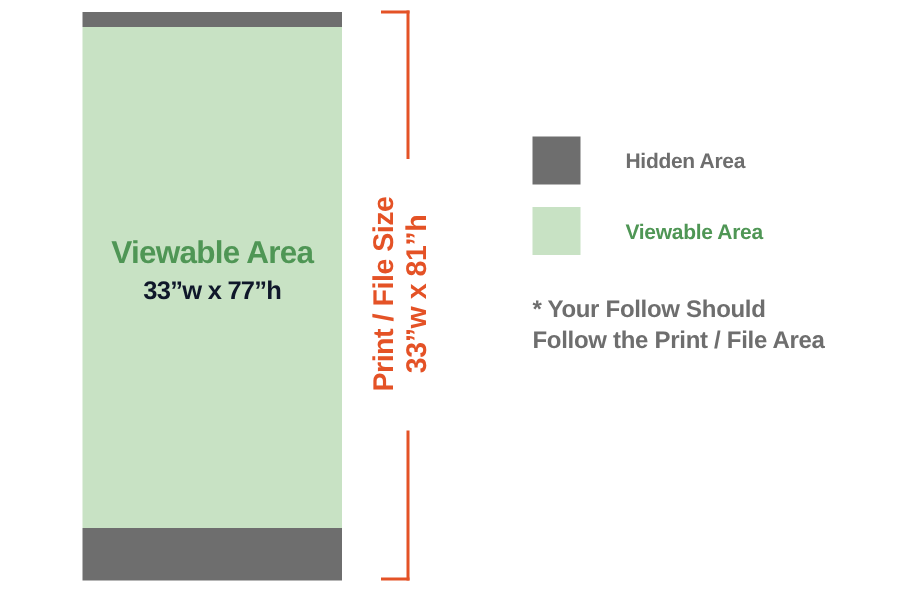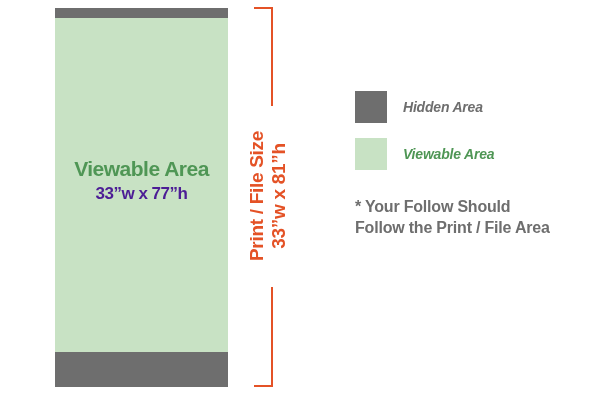--- a/index.html
+++ b/index.html
@@ -26,21 +26,21 @@
     display: flex; flex-direction: column;
     align-items: center; justify-content: center;
     padding-bottom: 10px;
     text-align: center;
   }
   .v-title {
     color: #4f9655; font-size: 21px; font-weight: bold;
     letter-spacing: -0.5px; line-height: 22px;
   }
   .v-size {
-    color: #4c1d95; font-size: 17px; font-weight: bold;
+    color: #0f172a; font-size: 17px; font-weight: bold;
     letter-spacing: -0.5px; margin-top: 5px; line-height: 18px;
   }
 
   
   .br { position: absolute; background: #e45226; }
   .br-top-tick    { left: 254px; top: 7px;   width: 19px; height: 2px; }
   .br-top-line    { left: 271px; top: 7px;   width: 2px;  height: 99px; }
   .br-bottom-line { left: 271px; top: 287px; width: 2px;  height: 100px; }
   .br-bottom-tick { left: 254px; top: 385px; width: 19px; height: 2px; }
 
@@ -55,21 +55,21 @@
     white-space: nowrap;
   }
 
   
   .legend-row { position: absolute; left: 355px; display: flex; align-items: center; }
   .legend-row.hidden-row   { top: 91px; }
   .legend-row.viewable-row { top: 138px; }
   .swatch { width: 32px; height: 32px; display: inline-block; flex: 0 0 auto; }
   .swatch.gray  { background: #6e6e6e; }
   .swatch.green { background: #c8e2c4; }
-  .legend-label { margin-left: 16px; font-size: 14px; font-weight: bold; letter-spacing: -0.2px; font-style: italic; }
+  .legend-label { margin-left: 30px; font-size: 14px; font-weight: bold; letter-spacing: -0.2px; }
   .legend-label.gray-text  { color: #6e6e6e; }
   .legend-label.green-text { color: #4f9655; }
 
   
   .note {
     position: absolute; left: 355px; top: 196px;
     color: #6e6e6e; font-size: 16px; font-weight: bold;
     line-height: 21px; letter-spacing: -0.2px;
     white-space: nowrap;
   }

